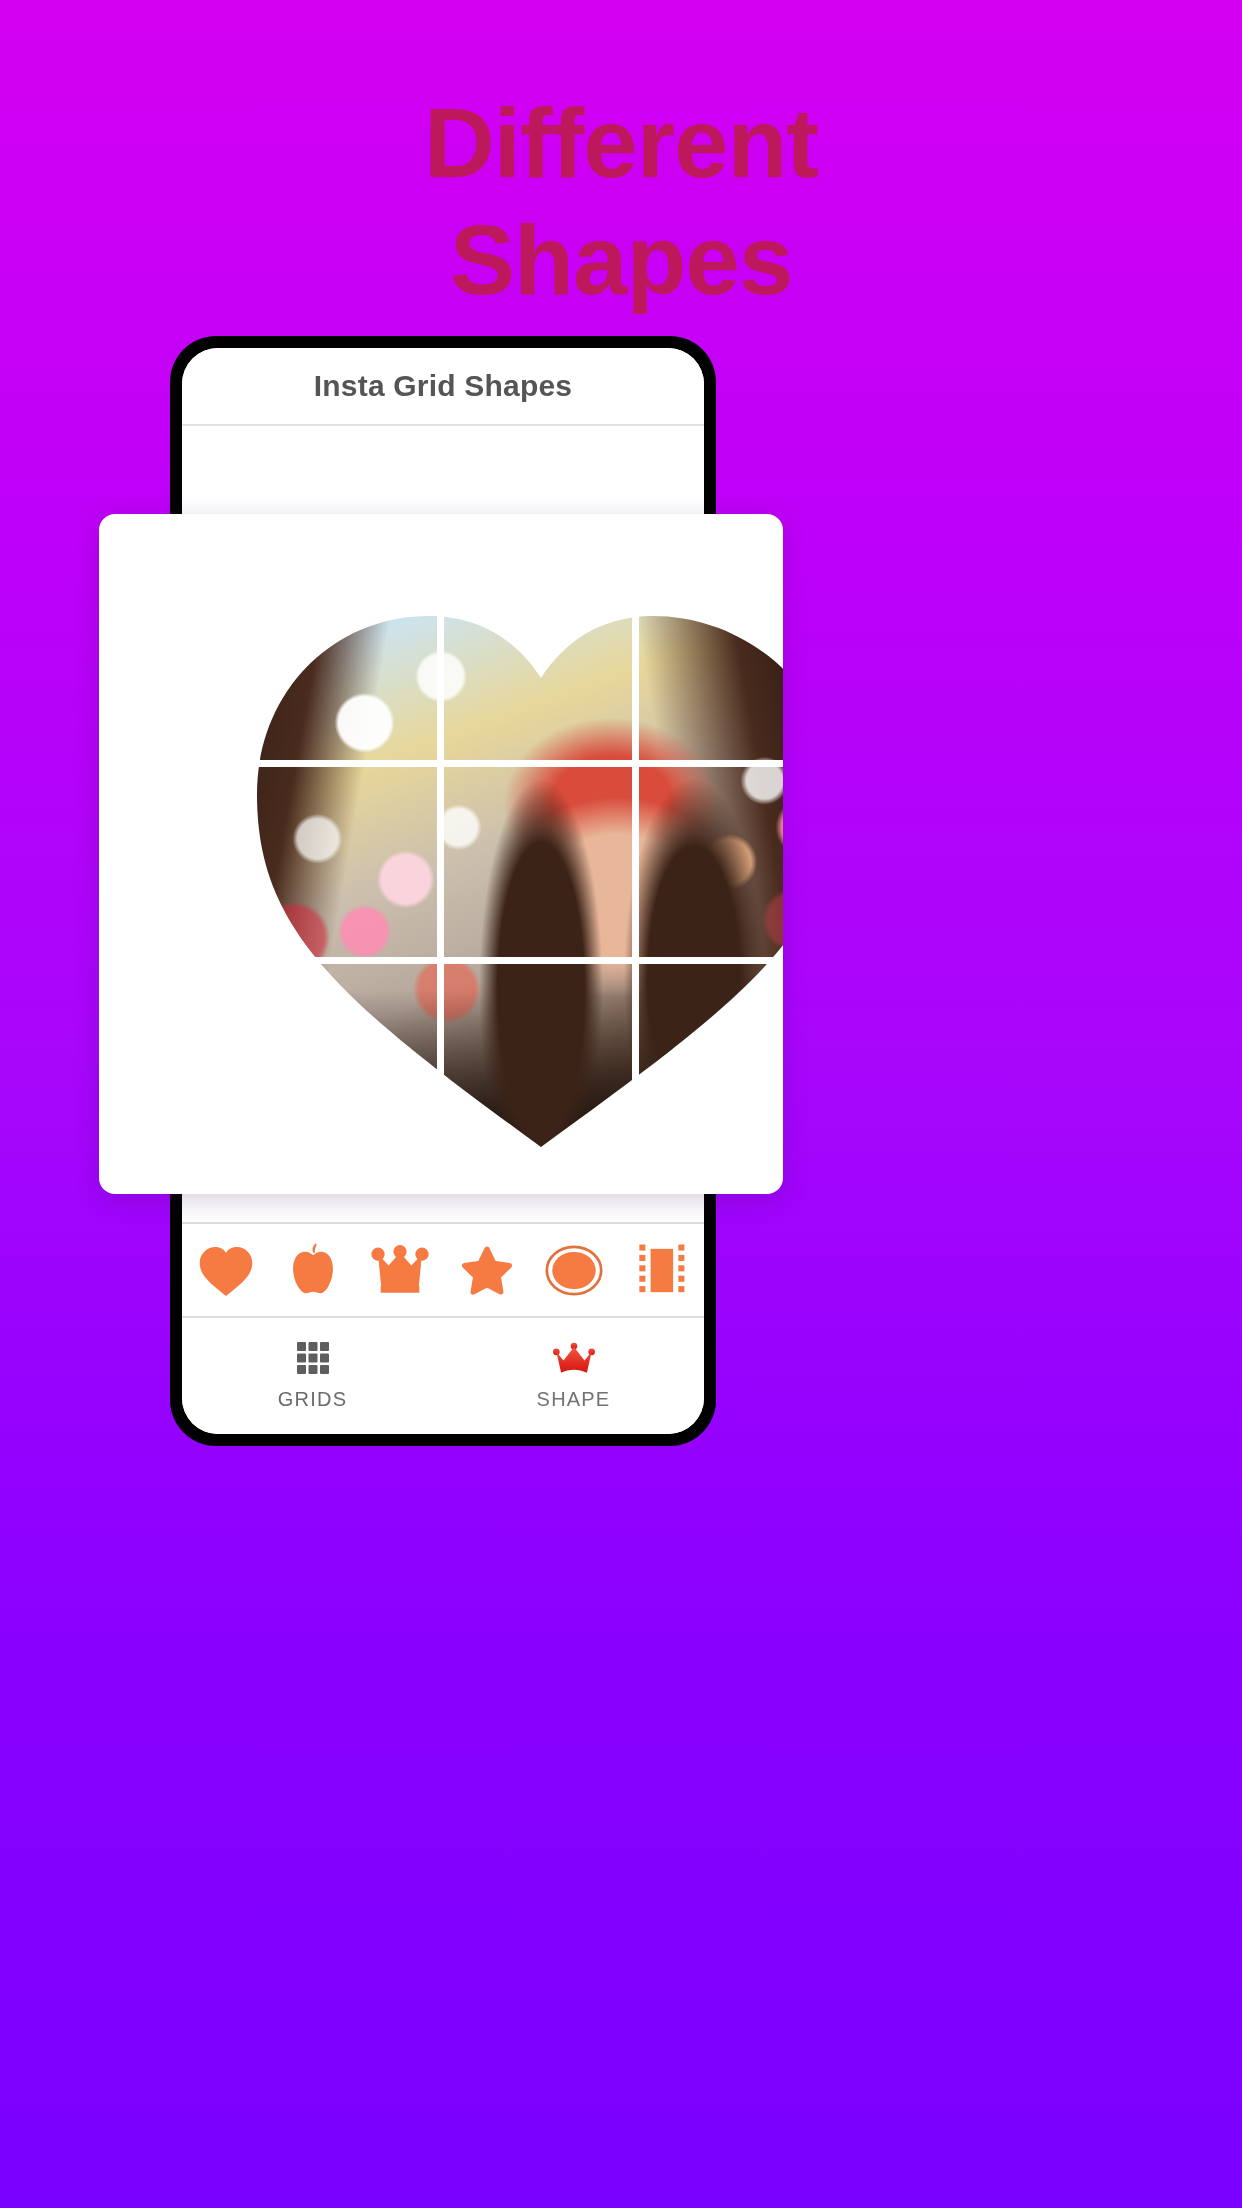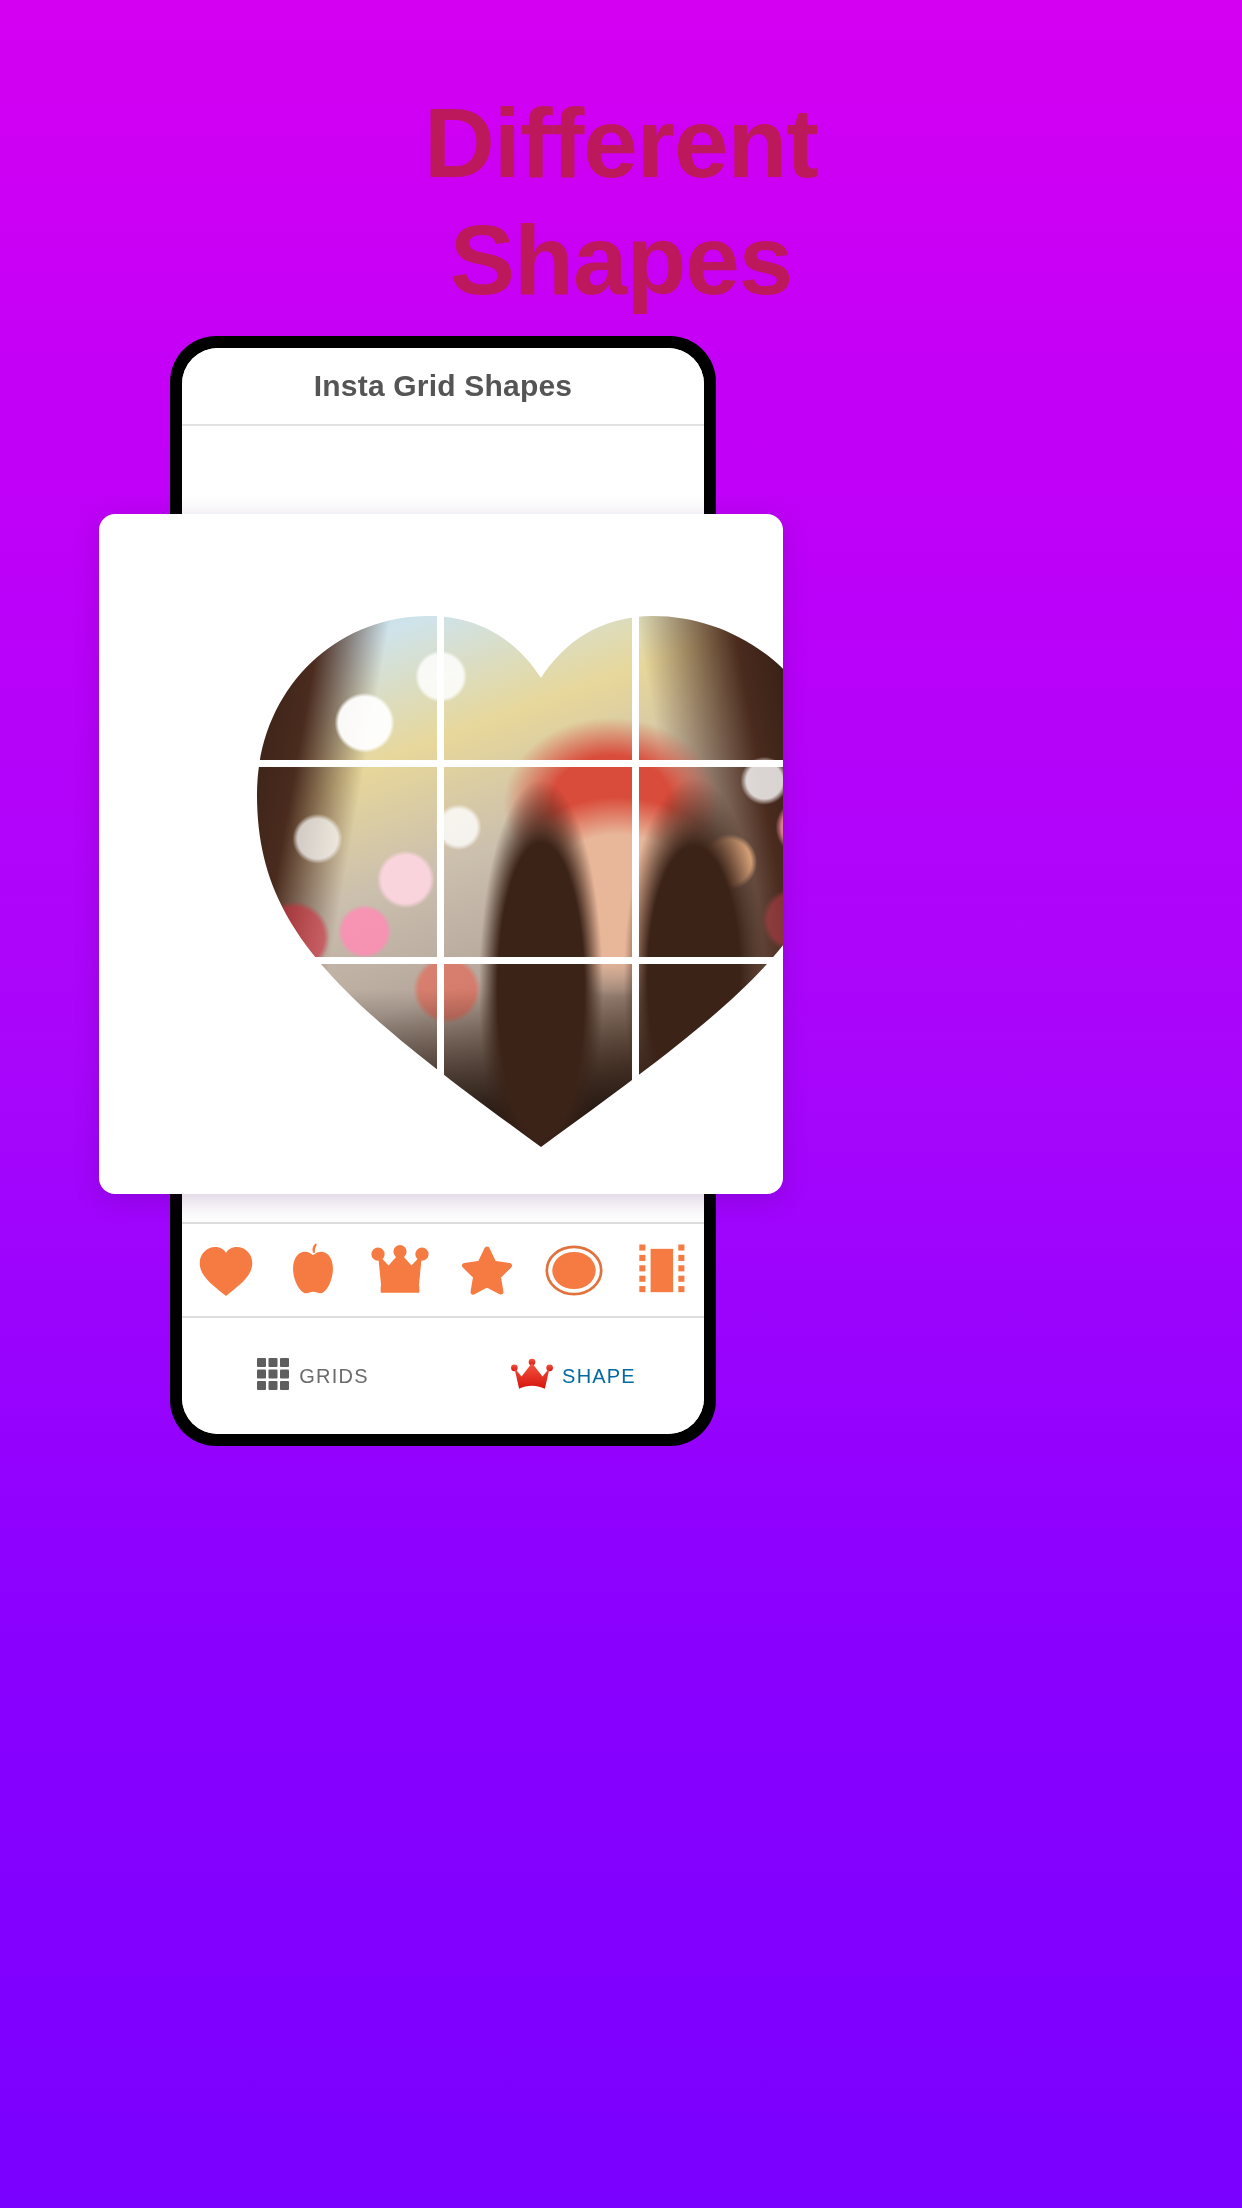--- a/index.html
+++ b/index.html
@@ -70,28 +70,28 @@
     cursor:pointer;
   }
   .shape-btn svg { display:block; }
 
   
   #bottom-nav {
     position:absolute; left:0; bottom:0; width:522px; height:116px;
     display:flex; align-items:center; background:#ffffff;
   }
   .nav-item {
-    flex:1; display:flex; 
+    flex:1; display:flex; flex-direction:column;
     align-items:center; justify-content:center; gap:9px;
     cursor:pointer;
   }
   .nav-label {
     font-size:20px; letter-spacing:1.2px; color:#6b6b6b;
   }
-  .nav-item.active .nav-label { color:#0369a1; }
+  .nav-item.active .nav-label { color:#737373; }
 
   
   #preview-card {
     position:absolute;
     left:99px; top:514px;
     width:684px; height:680px;
     background:#ffffff;
     border-radius:16px;
     box-shadow:0 6px 26px rgba(60,0,90,0.20);
     overflow:hidden;

